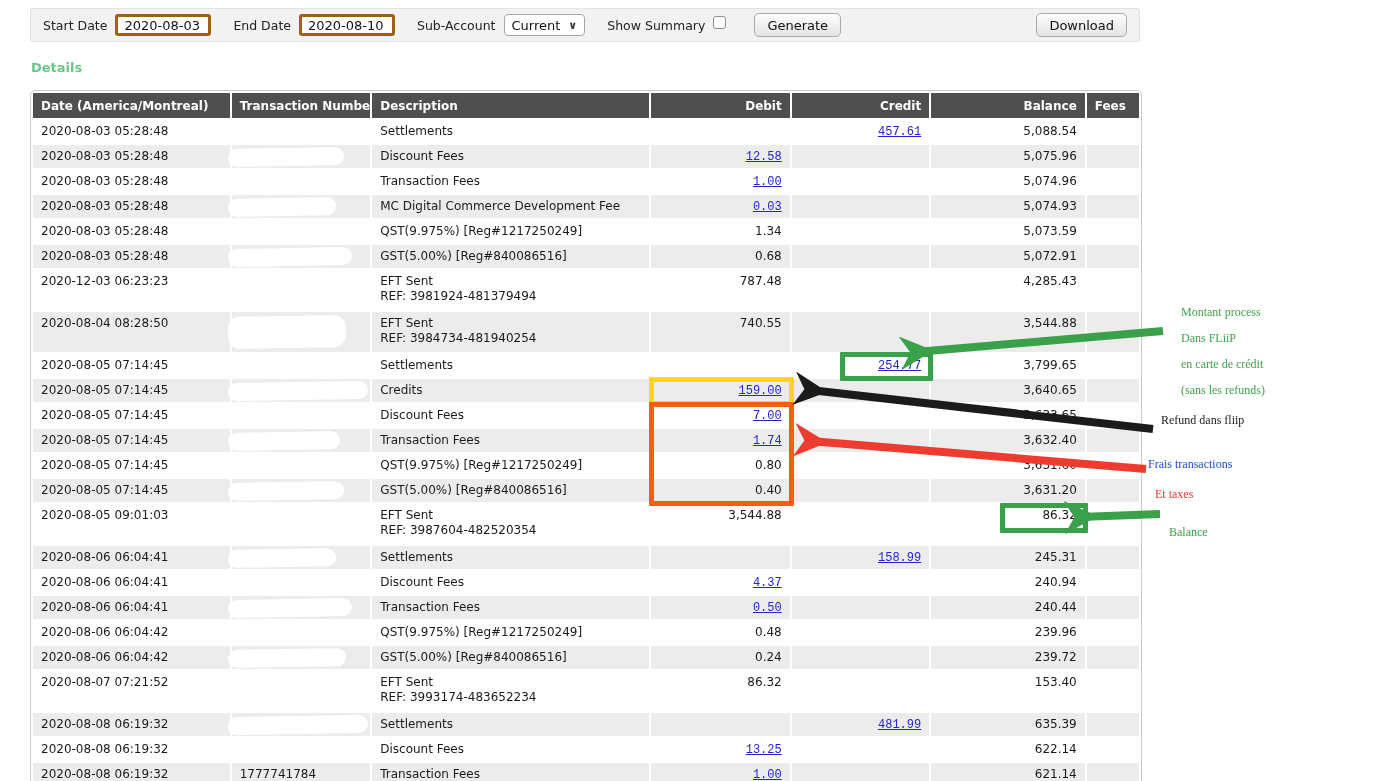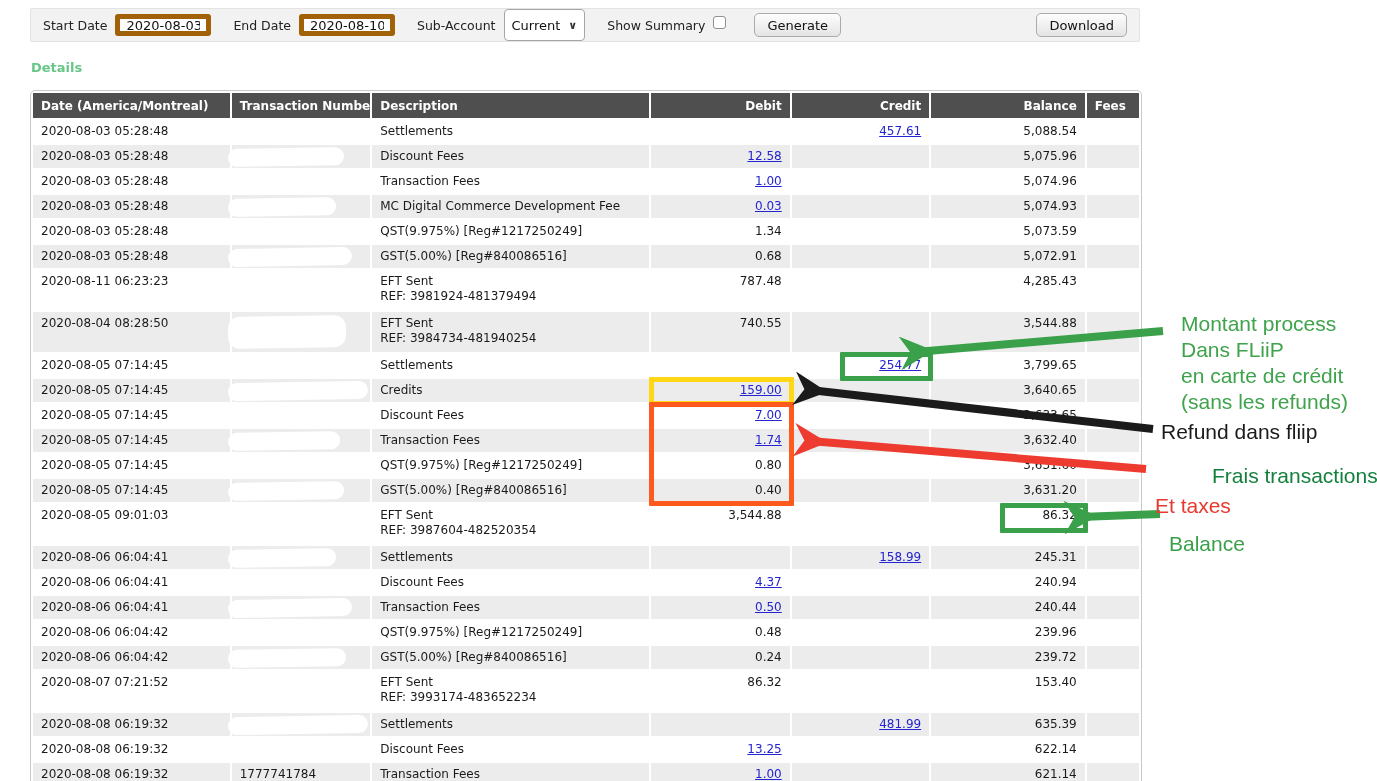--- a/index.html
+++ b/index.html
@@ -5,24 +5,24 @@
   * { margin:0; padding:0; box-sizing:border-box; }
   html,body { width:1377px; height:781px; overflow:hidden; background:#fff;
               font-family:"DejaVu Sans","Liberation Sans",sans-serif; }
 
   
   .toolbar { position:absolute; left:30px; top:8px; width:1110px; height:33px;
              background:#f2f2f2; border:1px solid #e3e3e3; border-radius:2px;
              display:flex; align-items:center; padding:16px 12px; gap:8px;
              font-size:12.5px; color:#222; }
   .tb-label { white-space:nowrap; }
-  .tb-input { width:96px; height:22px; border:5px solid #a16207; border-radius:3px;
+  .tb-input { width:96px; height:22px; border:3px solid #a16207; border-radius:3px;
               background:#fff; font:13px "DejaVu Sans",sans-serif; color:#111;
               padding:0 6px; }
-  .tb-select { height:32px; border:1px solid #a6a6a6; border-radius:4px; background:#fff;
+  .tb-select { height:22px; border:1px solid #a6a6a6; border-radius:4px; background:#fff;
                display:inline-flex; align-items:center; gap:8px; padding:0 7px;
                font-size:13px; color:#111; cursor:default; }
   .chev { font-size:11px; font-weight:700; color:#333; }
   .tb-check { width:13px; height:13px; border:1px solid #8f8f8f; border-radius:3px;
               background:#fff; display:inline-block; margin-top:-6px; }
   .btn { height:24px; border:1px solid #ababab; border-radius:5px;
          background:linear-gradient(#fdfdfd,#e4e4e4); padding:0 12px;
          font:13px "DejaVu Sans",sans-serif; color:#111; }
   .gap-s { width:6px; } .gap-m { width:12px; }
   .spacer { flex:1; }
@@ -38,32 +38,32 @@
           width:1110px; font-size:12px; color:#1a1a1a; }
   th { background:#4f4f4f; color:#fff; font-weight:bold; text-align:left;
        padding:5px 8px; height:25px; white-space:nowrap; overflow:hidden;margin-left:19px; }
   th.num { text-align:right; }
   td { padding:4px 8px 3px; vertical-align:top; line-height:15px;
        white-space:nowrap; overflow:visible; position:relative; }
   tr.single td { height:23px; }
   tr.double td { height:40px; }
   tr.gray td { background:#ececec; }
   td.num { text-align:right; }
-  a.amt { color:#2424d0; text-decoration:underline; cursor:pointer; }
+  a.amt { color:#2424d0; text-decoration:underline; cursor:pointer;font-family:Liberation Mono, monospace; }
   .ref { line-height:15px; }
   .blob { position:absolute; left:-4px; top:50%; transform:translateY(-50%) rotate(-1deg);
           background:#fff; border-radius:12px; z-index:2; }
 
   
   .overlay-box { position:absolute; border-style:solid; border-width:5px;
                  border-radius:1px; z-index:5; pointer-events:none; }
   #arrow-layer { position:absolute; left:0; top:0; width:1377px; height:781px;
                  z-index:10; pointer-events:none; }
-  .anno-label { position:absolute; z-index:11; font-family:Liberation Sans, sans-serif;
-                font-size:21px; line-height:26px; white-space:nowrap;margin-top:12px; }
+  .anno-label { position:absolute; z-index:11; font-family:Liberation Serif, serif;
+                font-size:12px; line-height:26px; white-space:nowrap; }
 </style>
 </head>
 <body>
 
 <div class="toolbar">
   <span class="tb-label">Start Date</span>
   <input class="tb-input" value="2020-08-03" style="">
   <span class="gap-s"></span>
   <span class="tb-label">End Date</span>
   <input class="tb-input" value="2020-08-10" style="">
@@ -173,21 +173,21 @@
           </td>
           <td>
             <div>GST(5.00%) [Reg#840086516]</div>
           </td>
           <td class="num">0.68</td>
           <td class="num"></td>
           <td class="num">5,072.91</td>
           <td></td>
         </tr>
         <tr class="double">
-          <td>2020-08-11 06:23:23</td>
+          <td>2020-12-03 06:23:23</td>
           <td></td>
           <td>
             <div>EFT Sent</div>
             <div class="ref">REF: 3981924-481379494</div>
           </td>
           <td class="num">787.48</td>
           <td class="num"></td>
           <td class="num">4,285.43</td>
           <td></td>
         </tr>
@@ -428,21 +428,21 @@
 <div id="label-layer">
     <div class="anno-label" style="left: 1181px; top: 299px; color: rgb(63, 163, 76);">
       <div>Montant process</div>
       <div>Dans FLiiP</div>
       <div>en carte de crédit</div>
       <div>(sans les refunds)</div>
     </div>
     <div class="anno-label" style="left: 1161px; top: 407px; color: rgb(27, 27, 27);">
       <div>Refund dans fliip</div>
     </div>
-    <div class="anno-label" style="left: 1212px; top: 451px; color: #15803d;">
+    <div class="anno-label" style="left: 1148px; top: 451px; color: #1d4ed8;">
       <div>Frais transactions</div>
     </div>
     <div class="anno-label" style="left: 1155px; top: 481px; color: rgb(232, 57, 46);">
       <div>Et taxes</div>
     </div>
     <div class="anno-label" style="left: 1169px; top: 519px; color: rgb(58, 160, 74);">
       <div>Balance</div>
     </div>
   </div>
 

